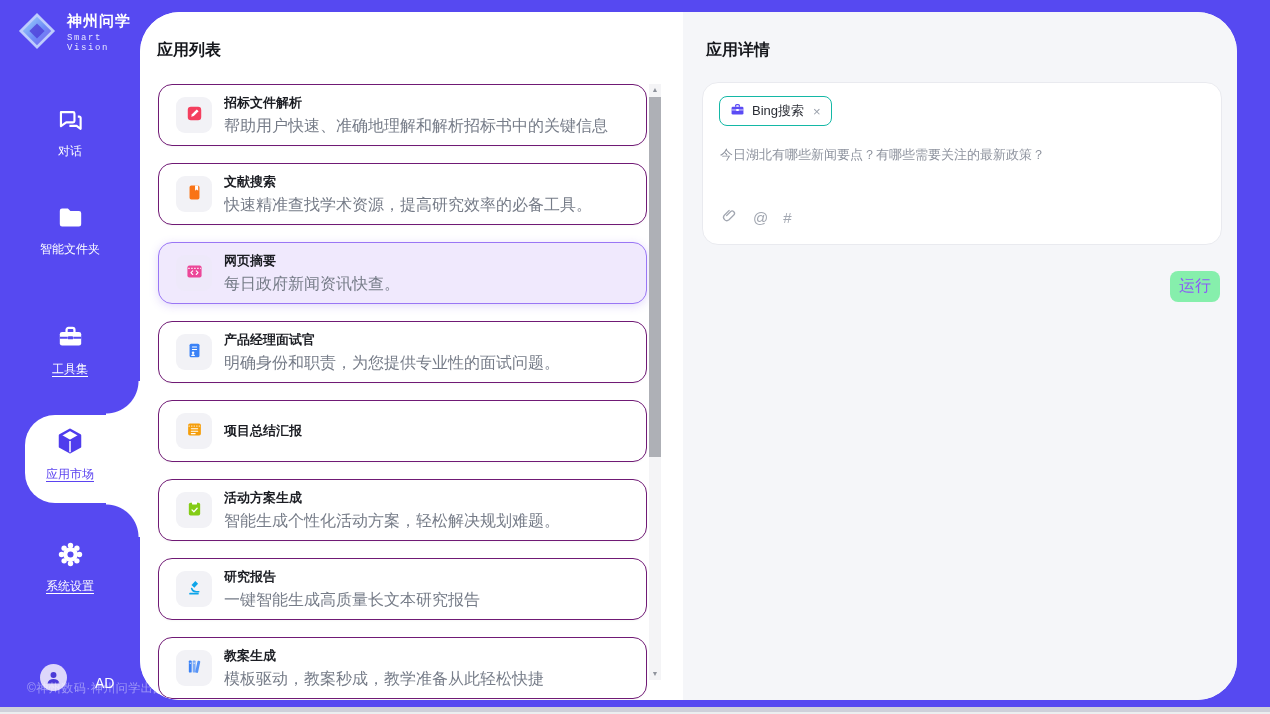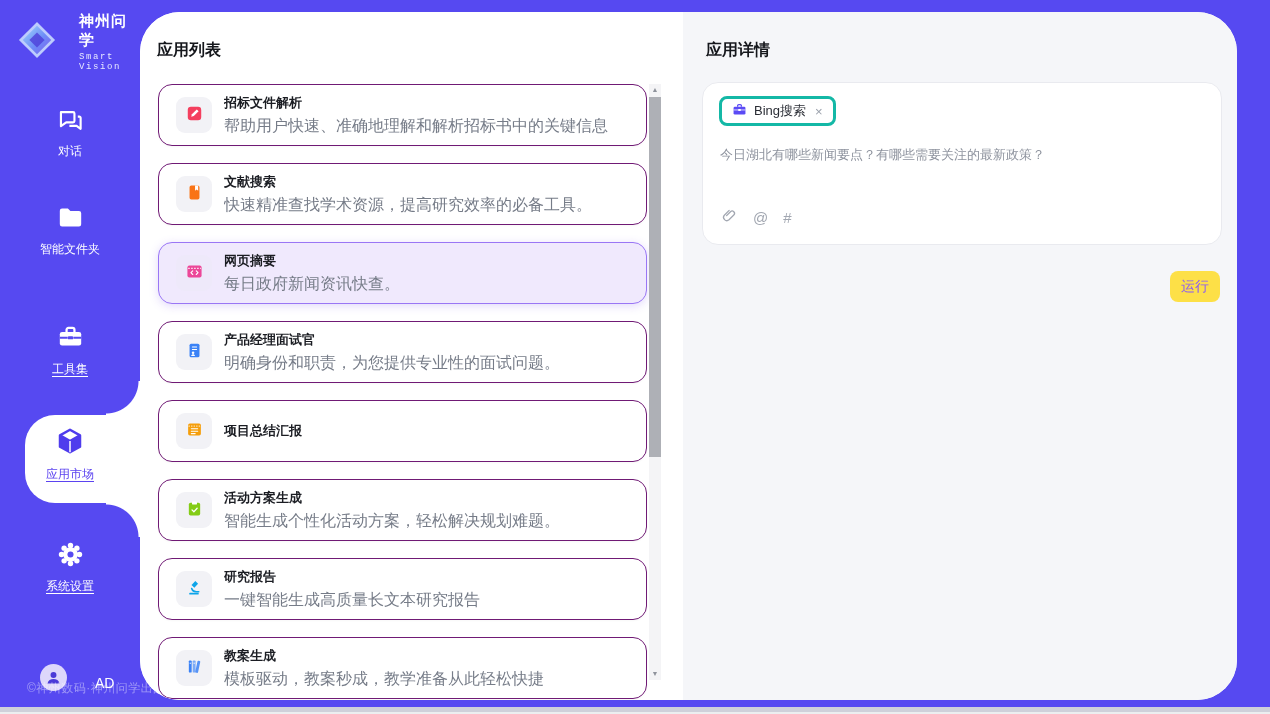--- a/index.html
+++ b/index.html
@@ -4,21 +4,21 @@
 <style>
   html,body{margin:0;padding:0;}
   body{
     width:1270px;height:714px;position:relative;overflow:hidden;
     background:#5649f1;
     font-family:"Liberation Sans","DejaVu Sans",sans-serif;
     -webkit-font-smoothing:antialiased;
   }
   
   .sidebar{position:absolute;left:0;top:0;width:140px;height:714px;}
-  .logo{position:absolute;left:18px;top:12px;display:flex;align-items:center;gap:23px;}
+  .logo{position:absolute;left:18px;top:12px;display:flex;gap:11px;}
   .logo-cn{color:#fff;font-weight:bold;font-size:15px;letter-spacing:1px;}
   .logo-en{color:#e6e7ff;font-size:9px;letter-spacing:1.6px;margin-top:2px;font-family:Liberation Mono, monospace;}
   .nav-item{position:absolute;left:0;width:140px;text-align:center;color:#fff;cursor:pointer;}
   .nav-icon{display:block;margin:0 auto;}
   .nav-label{font-size:12px;margin-top:6px;display:inline-block;}
   .nav-label.u{text-decoration:underline;text-underline-offset:3px;}
   .active-blob{position:absolute;left:25px;top:415px;width:115px;height:88px;background:#fff;border-radius:30px 0 0 30px;}
   .notch{position:absolute;right:0;width:34px;height:34px;}
   .notch.top{top:381px;background:radial-gradient(circle 34px at 0 0,#5649f1 32px,#fff 33px);}
   .notch.bottom{top:503px;background:radial-gradient(circle 34px at 0 100%,#5649f1 32px,#fff 33px);}
@@ -44,28 +44,28 @@
   .app-desc{font-size:16px;color:#767c88;margin-top:4px;white-space:nowrap;}
   .scrollbar{position:absolute;left:509px;top:72px;width:12px;height:596px;background:#f4f4f6;}
   .sb-arrow{position:absolute;left:0;width:12px;height:12px;color:#8f939c;font-size:7px;line-height:12px;text-align:center;cursor:pointer;}
   .sb-arrow.up{top:0;}
   .sb-arrow.down{bottom:0;}
   .sb-thumb{position:absolute;top:13px;left:0;width:12px;height:360px;background:#aeb0b6;cursor:pointer;}
   .detail-panel{position:absolute;left:543px;top:0;width:554px;height:100%;background:#f5f6f9;}
   .detail-title{left:23px;top:28px;}
   .detail-card{position:absolute;left:19px;top:70px;width:520px;height:163px;background:#fff;border:1px solid #e9eaef;border-radius:16px;box-sizing:border-box;}
   .tool-tag{position:absolute;left:16px;top:13px;height:30px;display:inline-flex;align-items:center;gap:7px;
-    padding:0 10px;border:3px solid #14b8a6;border-radius:8px;background:#fff;cursor:pointer;box-sizing:border-box;}
+    padding:0 10px;border:1px solid #14b8a6;border-radius:8px;background:#fff;cursor:pointer;box-sizing:border-box;}
   .tag-label{font-size:13px;color:#2a2d35;}
   .tag-close{font-size:13px;color:#9aa0ab;margin-left:2px;}
   .query{position:absolute;left:17px;top:62px;right:20px;font-size:13px;color:#8e939e;line-height:1.5;}
   .composer{position:absolute;left:17px;bottom:15px;display:flex;align-items:center;gap:15px;color:#a2a7b1;}
   .composer .txt-icon{font-size:15px;line-height:18px;cursor:pointer;}
-  .run-btn{position:absolute;right:17px;top:259px;width:50px;height:31px;background:#fde047;color:#8b5cf6;
-    font-size:14px;border:none;border-radius:8px;display:flex;align-items:center;justify-content:center;cursor:pointer;
+  .run-btn{position:absolute;right:17px;top:259px;width:50px;height:31px;background:#86efac;color:#8b5cf6;
+    font-size:16px;border:none;border-radius:8px;display:flex;align-items:center;justify-content:center;cursor:pointer;
     font-family:inherit;}
   .bottom-strip{position:absolute;left:0;bottom:0;width:100%;height:7px;background:#cfd0da;}
   .bottom-strip-inner{position:absolute;left:0;bottom:0;width:100%;height:2px;background:#eceef0;}
 </style>
 </head>
 <body>
 
 <div class="sidebar">
 
   <div class="logo">

